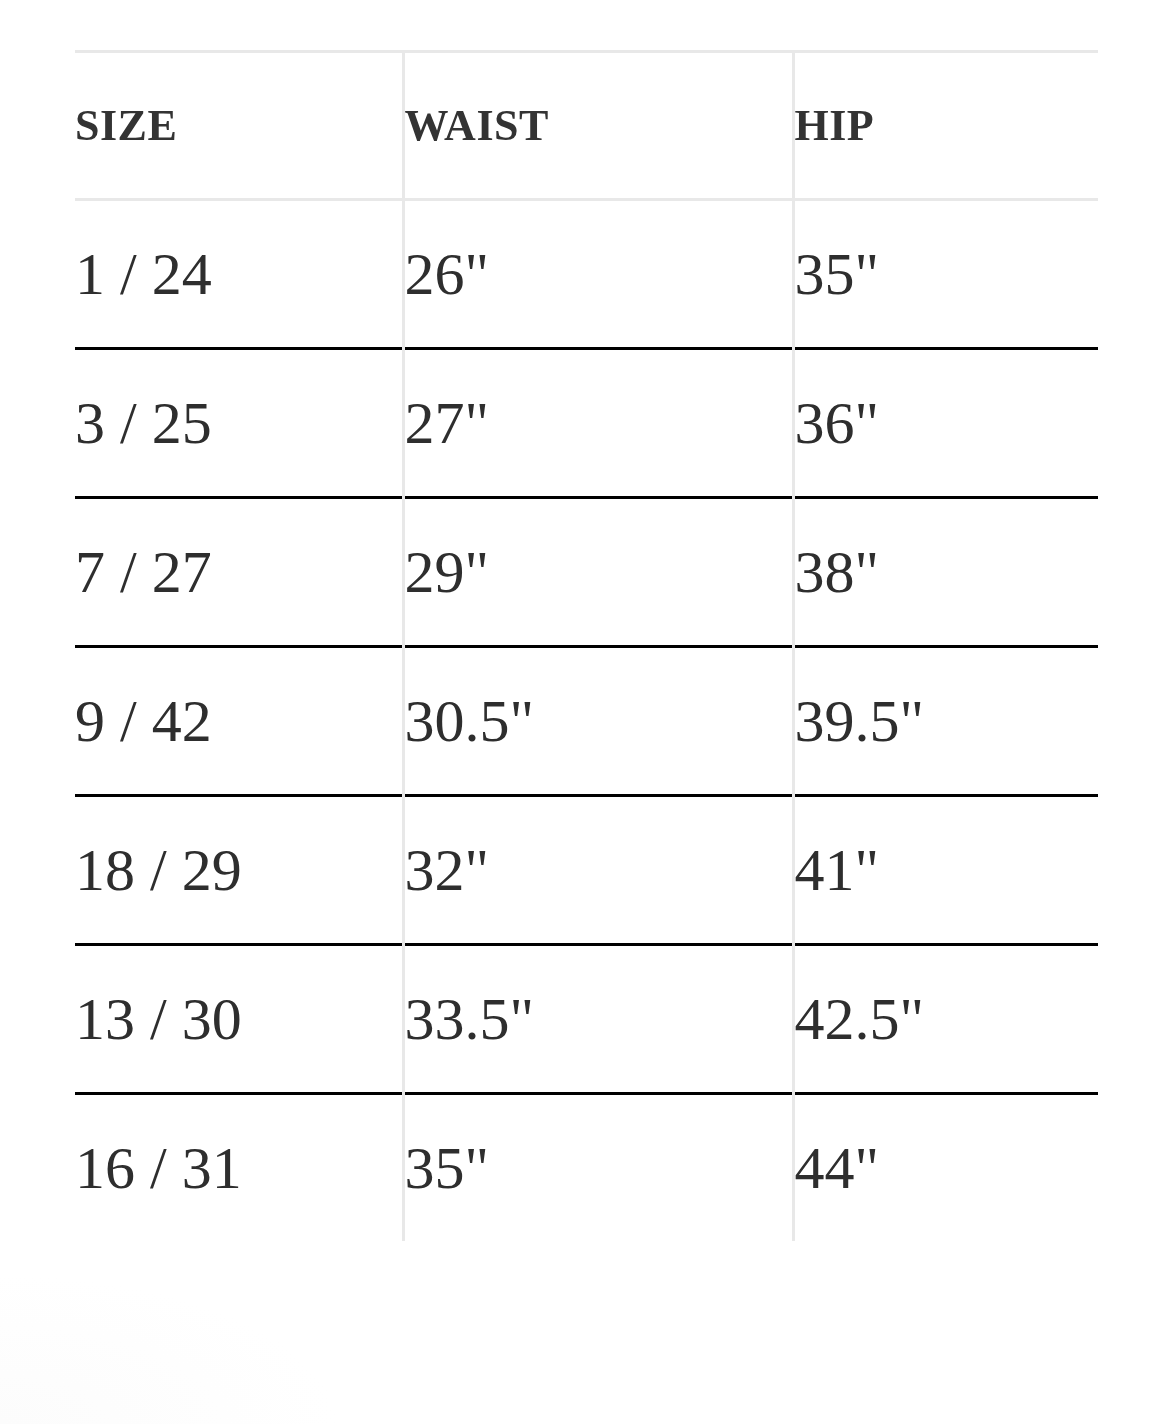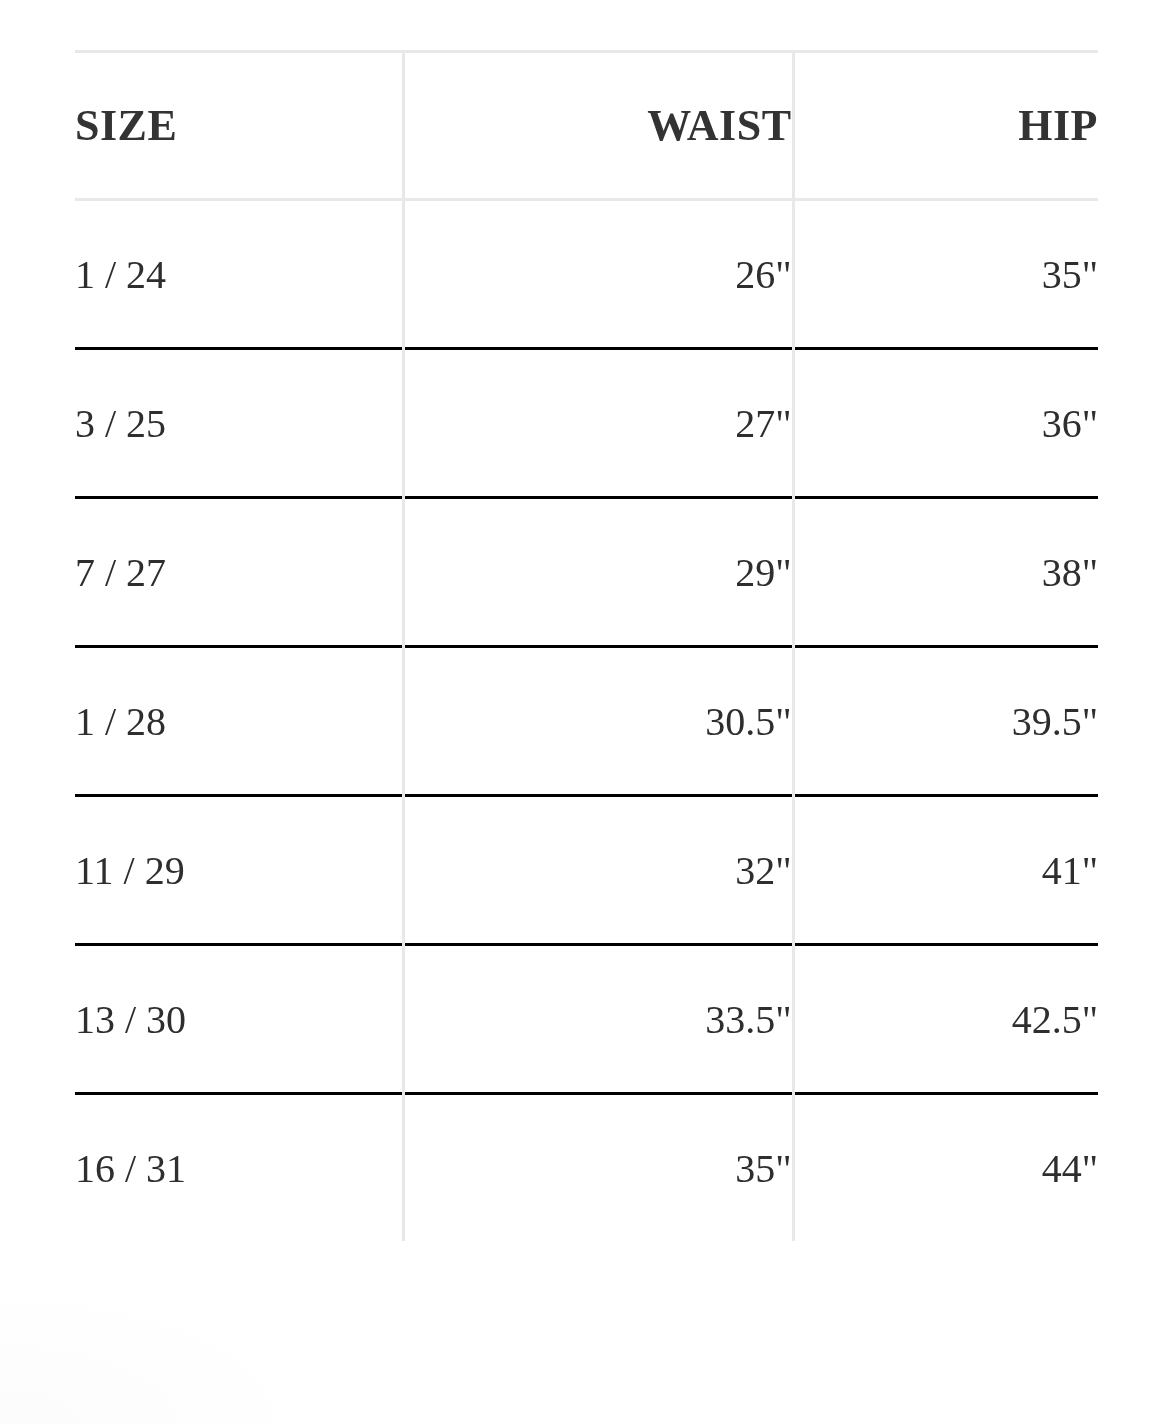--- a/index.html
+++ b/index.html
@@ -55,34 +55,33 @@
   table.size-chart td {
     text-align: left;
     vertical-align: middle;
     padding: 0;
   }
 
   
   table.size-chart th.divider,
   table.size-chart td.divider {
     border-left: 3px solid #e8e8e8;
-    text-align: right;
   }
 
   table.size-chart thead th {
     height: 145px;
     font-weight: 700;
     font-size: 44px;
     letter-spacing: 0.5px;
     color: #333333;
   }
   table.size-chart tbody td {
     height: 146px;
     font-weight: 400;
-    font-size: 40px;
+    font-size: 60px;
     color: #2e2e2e;
   }
 
   .cell-pad-first { padding-left: 46px; }
   .cell-pad       { padding-left: 47px; }
 </style>
 </head>
 <body>
 
 <div class="page-wash"></div>
@@ -111,26 +110,26 @@
         <td class="cell-pad-first">3 / 25</td>
         <td class="divider cell-pad">27"</td>
         <td class="divider cell-pad">36"</td>
       </tr>
       <tr>
         <td class="cell-pad-first">7 / 27</td>
         <td class="divider cell-pad">29"</td>
         <td class="divider cell-pad">38"</td>
       </tr>
       <tr>
-        <td class="cell-pad-first">1 / 28</td>
+        <td class="cell-pad-first">9 / 42</td>
         <td class="divider cell-pad">30.5"</td>
         <td class="divider cell-pad">39.5"</td>
       </tr>
       <tr>
-        <td class="cell-pad-first">11 / 29</td>
+        <td class="cell-pad-first">18 / 29</td>
         <td class="divider cell-pad">32"</td>
         <td class="divider cell-pad">41"</td>
       </tr>
       <tr>
         <td class="cell-pad-first">13 / 30</td>
         <td class="divider cell-pad">33.5"</td>
         <td class="divider cell-pad">42.5"</td>
       </tr>
       <tr>
         <td class="cell-pad-first">16 / 31</td>

